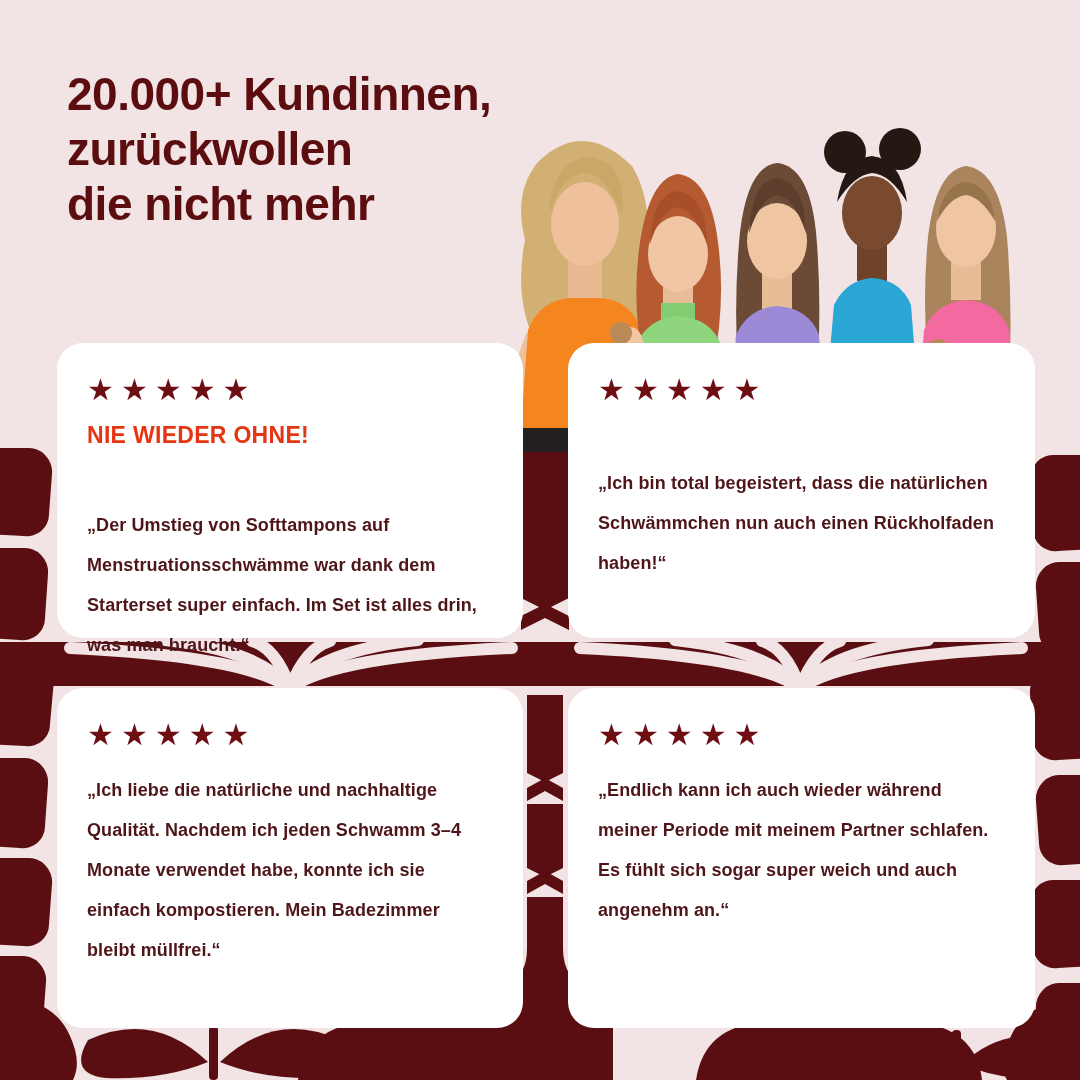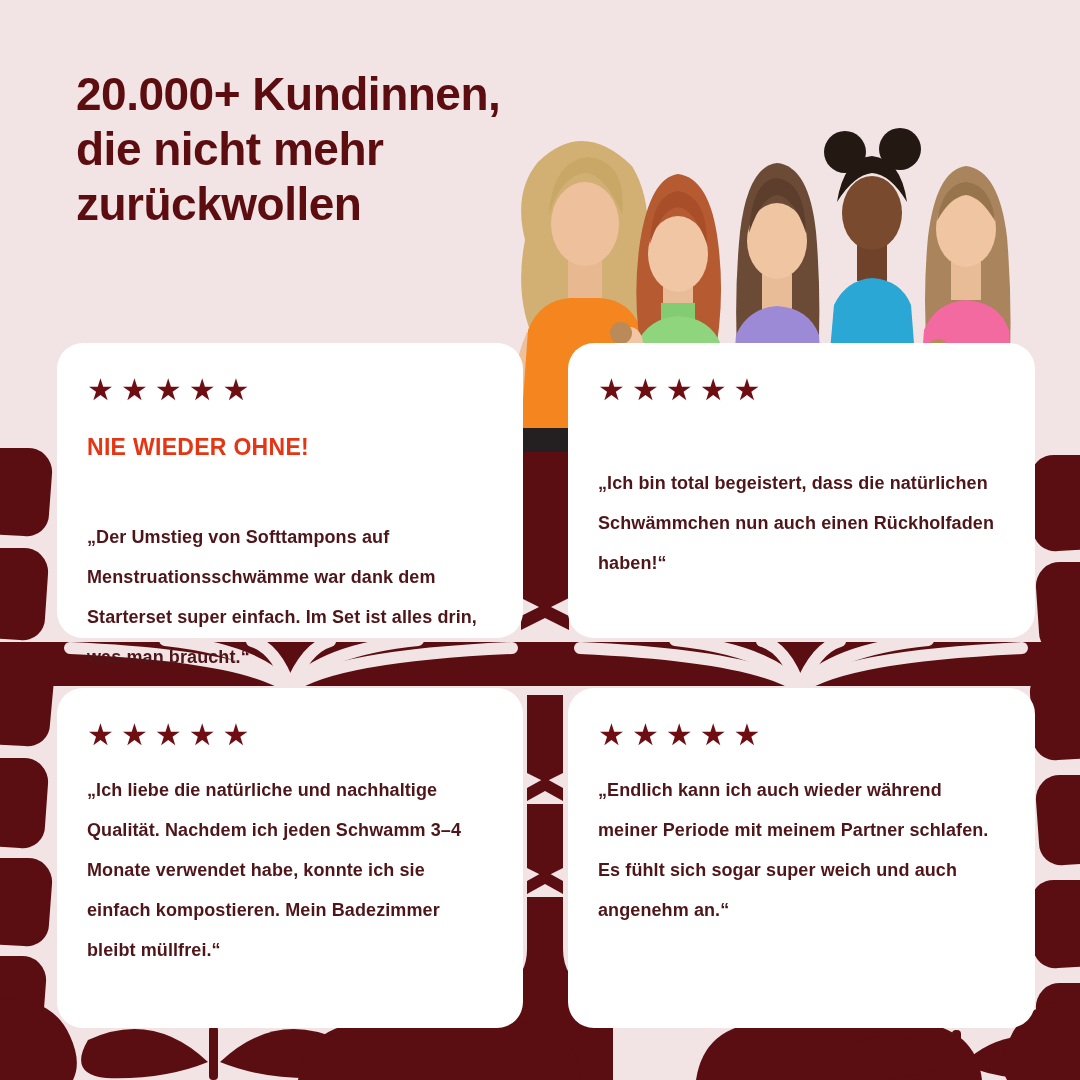--- a/index.html
+++ b/index.html
@@ -4,21 +4,21 @@
 <style>
   html,body{margin:0;padding:0;}
   body{
     width:1080px;height:1080px;position:relative;overflow:hidden;
     background:#F2E4E4;
     font-family:"Liberation Sans","DejaVu Sans",sans-serif;
   }
   .layer{position:absolute;left:0;top:0;width:1080px;height:1080px;}
   
   .headline{
-    position:absolute;left:76px;top:36px;width:480px;
+    position:absolute;left:67px;top:36px;width:480px;
     font-size:46px;line-height:55px;font-weight:bold;
     letter-spacing:-0.5px;color:#5C0D10;z-index:4;
   }
   .headline span{display:block;}
   
   .photo{position:absolute;left:470px;top:100px;width:610px;height:370px;z-index:1;}
   
   .pattern{z-index:2;pointer-events:none;}
   
   .card{
@@ -27,38 +27,38 @@
   }
   .card-1{left:57px;top:343px;width:466px;height:295px;}
   .card-2{left:568px;top:343px;width:467px;height:295px;}
   .card-3{left:57px;top:688px;width:466px;height:340px;}
   .card-4{left:568px;top:688px;width:467px;height:340px;}
   .stars{
     font-size:30px;letter-spacing:7px;color:#6E0E13;line-height:34px;
     font-family:"DejaVu Sans",sans-serif;
   }
   .review-title{
-    margin-top:26px;max-width:390px;
+    margin-top:14px;max-width:390px;
     font-size:23px;line-height:28px;font-weight:bold;
     letter-spacing:0.3px;color:#E63513;text-transform:uppercase;
   }
   .review-quote{
     font-size:18px;line-height:40px;font-weight:bold;
     color:#4F161A;letter-spacing:0.1px;
   }
   .row-1 .review-quote{margin-top:56px;}
   .row-2 .review-quote{}
 </style>
 </head>
 <body>
 
 <h1 class="headline">
   <span>20.000+ Kundinnen,</span>
+  <span>zurückwollen</span>
   <span>die nicht mehr</span>
-  <span>zurückwollen</span>
 </h1>
 
 <svg class="photo" viewBox="470 100 610 370" role="img" aria-label="Fünf lächelnde Frauen in bunten Tops, zwei halten kleine Menstruationsschwämme">
 
   <g>
     <path d="M538 162 Q583 118 632 166 Q654 202 646 262 Q662 322 642 348 L538 348 Q513 302 525 240 Q513 192 538 162 Z" fill="#D2B074"></path>
     <rect x="568" y="254" width="34" height="46" fill="#E8B890"></rect>
     <ellipse cx="585" cy="224" rx="34" ry="42" fill="#EEC19C"></ellipse>
     <path d="M549 214 Q553 160 589 157 Q627 162 622 214 Q605 174 585 173 Q561 176 549 214 Z" fill="#C9A766"></path>
     <path d="M527 332 Q504 384 512 470 L540 470 Q531 402 546 346 Z" fill="#EEC19C"></path>

